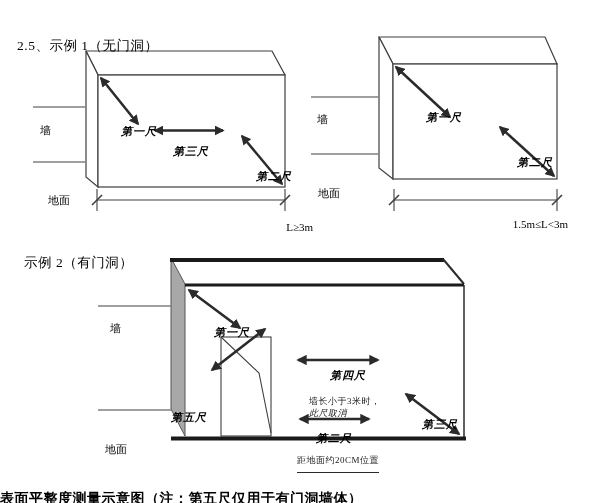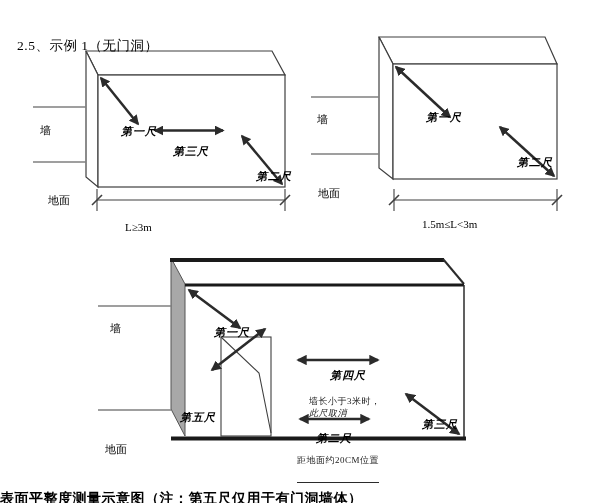--- a/index.html
+++ b/index.html
@@ -9,23 +9,23 @@
     background:#ffffff;
     font-family:"Liberation Serif","DejaVu Serif",serif;
     color:#000;
     overflow:hidden;
   }
   #linework{position:absolute;left:0;top:0;width:604px;height:503px;}
   .lbl{position:absolute;white-space:nowrap;line-height:1.05;margin-top:32px;}
   .title{font-size:13.5px;letter-spacing:0.5px;}
   .cjk-small{font-size:11px;}
   .ruler{font-size:11px;font-style:italic;font-weight:bold;letter-spacing:1px;}
-  .dim{font-size:11px;text-align:left;padding-left:28px;}
+  .dim{font-size:11px;text-align:right;padding-left:28px;}
   .note{font-size:9px;color:#1a1a1a;letter-spacing:0.5px;text-align:right;}
-  .underlined{border-bottom:1.2px solid #2b2b2b;padding-bottom:17px;}
+  .underlined{border-bottom:1.2px solid #2b2b2b;padding-bottom:7px;}
   .caption{font-size:14px;font-weight:bold;text-align:left;left:0;width:604px;letter-spacing:0.5px;}
 </style>
 </head>
 <body>
 
 <div id="page">
 
   <svg id="linework" viewBox="0 0 604 503" xmlns="http://www.w3.org/2000/svg">
     <defs>
       <marker id="ah" viewBox="0 0 6 6" refX="5" refY="3" markerWidth="4" markerHeight="4" orient="auto-start-reverse" markerUnits="strokeWidth">
@@ -109,25 +109,26 @@
   <div class="lbl ruler" style="left:173px;top:114px;">第三尺</div>
   <div class="lbl ruler" style="left:256px;top:139px;">第二尺</div>
   <div class="lbl dim" style="left:97px;top:190px;width:188px;">L≥3m</div>
 
   <div class="lbl cjk-small" style="left:317px;top:82px;">墙</div>
   <div class="lbl cjk-small" style="left:318px;top:156px;">地面</div>
   <div class="lbl ruler" style="left:426px;top:80px;">第一尺</div>
   <div class="lbl ruler" style="left:517px;top:125px;">第二尺</div>
   <div class="lbl dim" style="left:394px;top:187px;width:146px;">1.5m≤L&lt;3m</div>
 
+  <div class="lbl title" style="left:24px;top:224px;">示例 2（有门洞）</div>
 
   <div class="lbl cjk-small" style="left:110px;top:291px;">墙</div>
   <div class="lbl cjk-small" style="left:105px;top:412px;">地面</div>
   <div class="lbl ruler" style="left:214px;top:295px;">第一尺</div>
-  <div class="lbl ruler" style="left:180px;top:380px;">第五尺</div>
+  <div class="lbl ruler" style="left:171px;top:380px;">第五尺</div>
   <div class="lbl ruler" style="left:330px;top:338px;">第四尺</div>
   <div class="lbl note" style="left:309px;top:365px;">墙长小于3米时，</div>
   <div class="lbl note" style="left:309px;top:377px;font-style:italic;">此尺取消</div>
   <div class="lbl ruler" style="left:316px;top:401px;">第二尺</div>
   <div class="lbl note underlined" style="left:297px;top:424px;">距地面约20CM位置</div>
   <div class="lbl ruler" style="left:422px;top:387px;">第三尺</div>
 
   <div class="lbl caption" style="top:460px;">表面平整度测量示意图（注：第五尺仅用于有门洞墙体）</div>
 </div>
 

